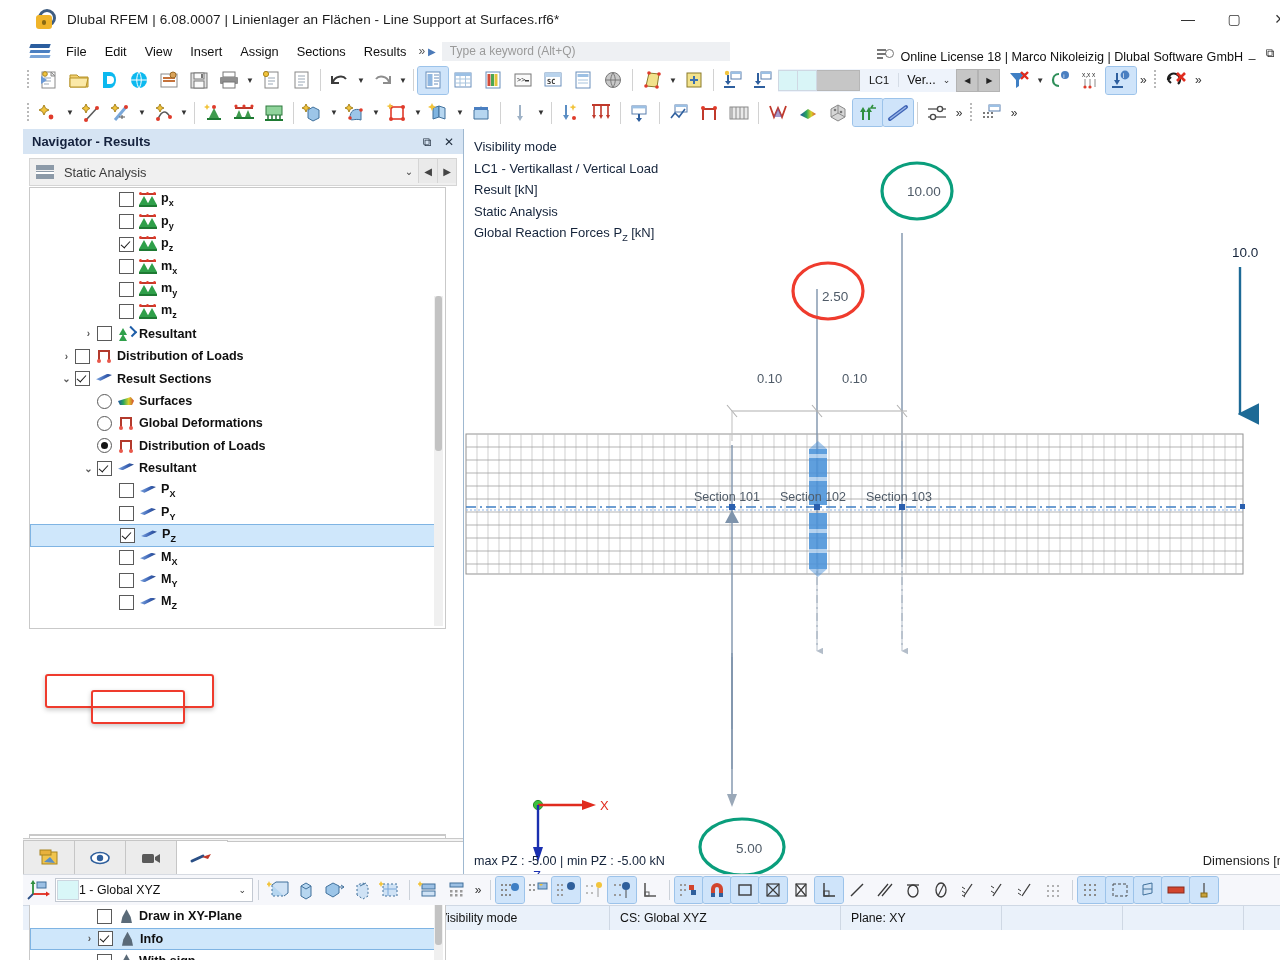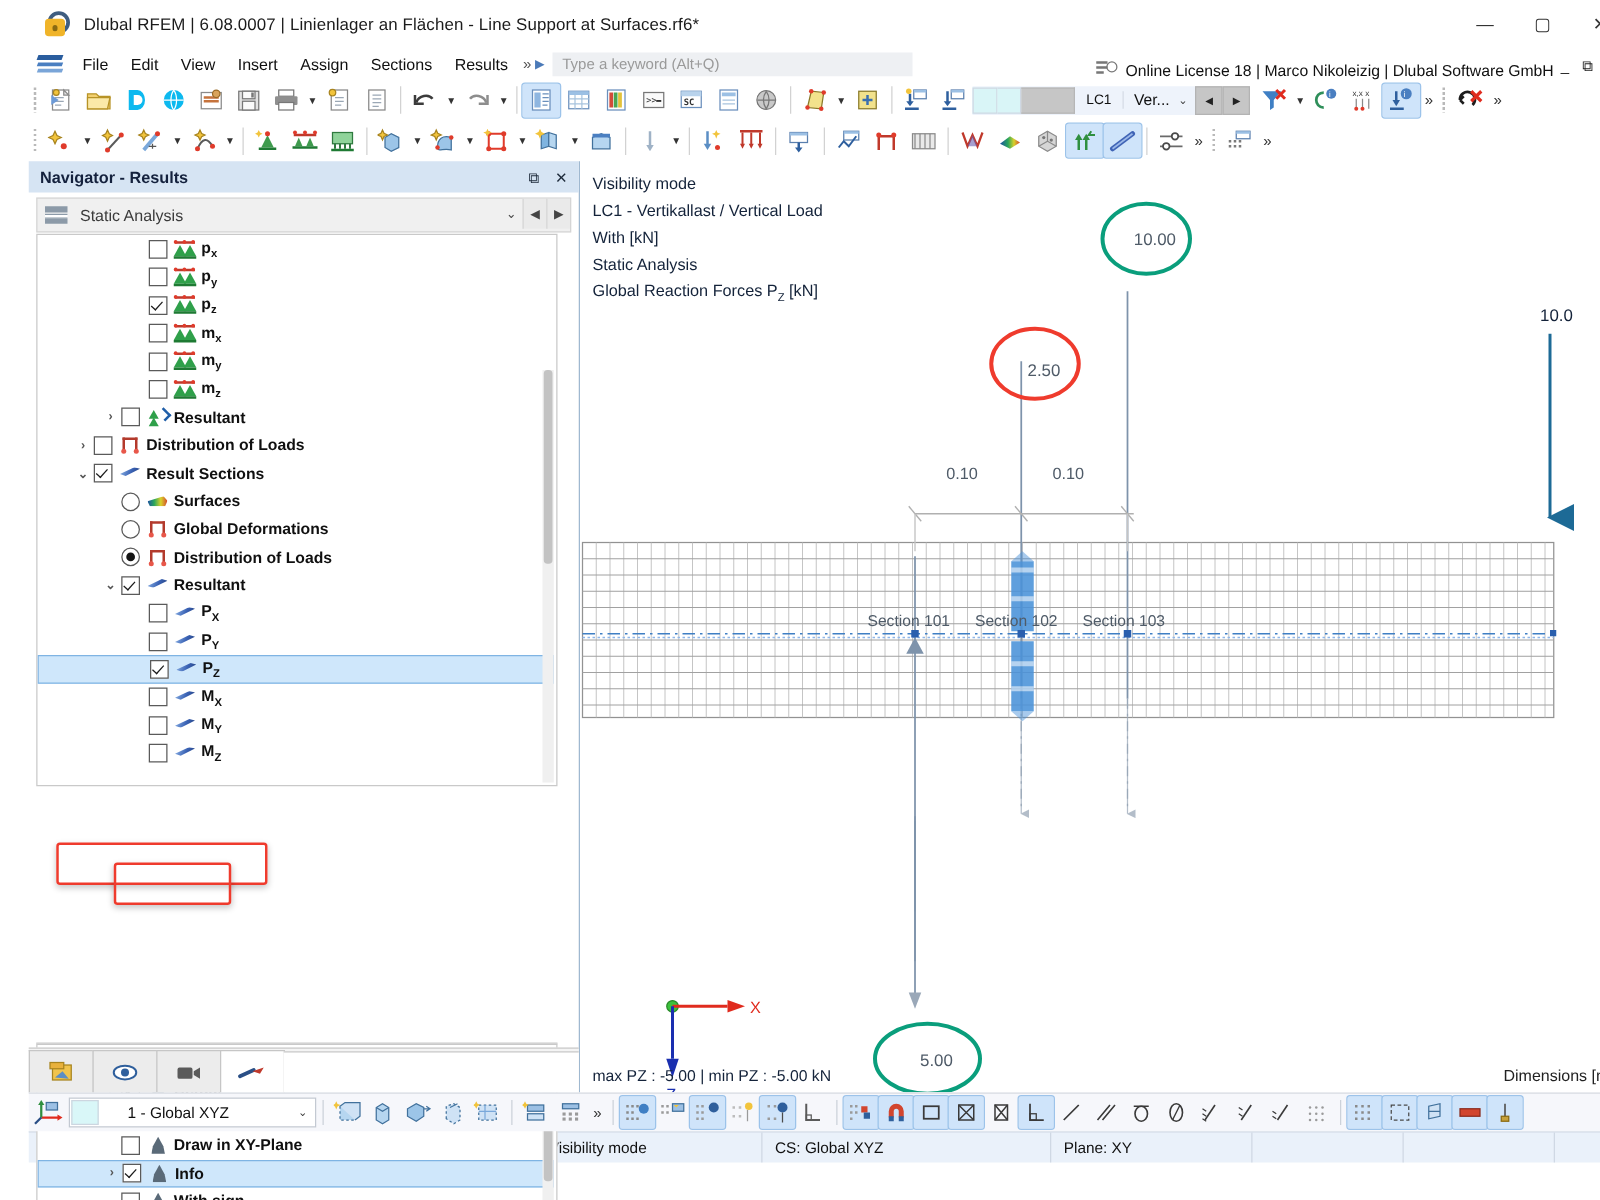--- a/index.html
+++ b/index.html
@@ -145,21 +145,21 @@
   .vp-legend .sb{font-size:9px;vertical-align:sub;}
   .vp-foot{position:absolute;left:10px;bottom:6px;font-size:12.6px;color:#14233a;}
   .vp-dims{position:absolute;right:12px;bottom:6px;font-size:12.8px;color:#222;}
 
   svg.scene{position:absolute;left:0;top:0;}
 
   
   .btmbar{height:30px;background:#f6f7fb;display:flex;align-items:center;position:relative;border-top:1px solid #d7dbe2;}
   .cswrap{display:flex;align-items:center;height:22px;border:1px solid #c3c9d2;background:#fff;margin-left:2px;width:196px;position:relative;}
   .cssw{width:20px;height:18px;background:#d9f7f8;border:1px solid #cdd6e0;margin-left:1px;}
-  .cstxt{font-size:12.4px;color:#101010;padding-left:23px;}
+  .cstxt{font-size:12.4px;color:#101010;padding-left:0;}
   .cscar{position:absolute;right:6px;font-size:9px;color:#333;}
   .axicon{width:24px;height:22px;position:relative;margin:0 2px 0 4px;flex:none;}
   .bsep{width:1px;height:20px;background:#ccd2da;margin:0 5px;flex:none;}
   .bbtn{width:28px;height:26px;display:flex;align-items:center;justify-content:center;border-radius:2px;flex:none;}
   .bbtn.on{background:#cfe4fa;outline:1px solid #9cc3ea;}
 
   
   .statusbar{height:24px;background:#eaf1fa;display:flex;align-items:center;font-size:12.3px;color:#111;border-top:1px solid #cfd8e4;}
   .sb-cell{height:24px;display:flex;align-items:center;padding-left:10px;border-right:1px solid #cfd8e4;}
 </style>
@@ -993,21 +993,21 @@
         </div>
         <div class="ntab-rest"></div>
       </div>
     </div>
 
     <div class="viewport">
 
       <div class="vp-legend">
         <div>Visibility mode</div>
         <div>LC1 - Vertikallast / Vertical Load</div>
-        <div>With [kN]</div>
+        <div>Result [kN]</div>
         <div>Static Analysis</div>
         <div>
           <span>Global Reaction Forces P</span><span class="sb">Z</span><span> [kN]</span>
         </div>
       </div>
 
       <svg class="scene" width="840" height="745">
         <defs>
           <marker id="arrHead" markerWidth="9" markerHeight="9" refX="4.5" refY="8" orient="auto">
             <path d="M0 0 L4.5 9 L9 0 Z" fill="#1d6a96"></path>

